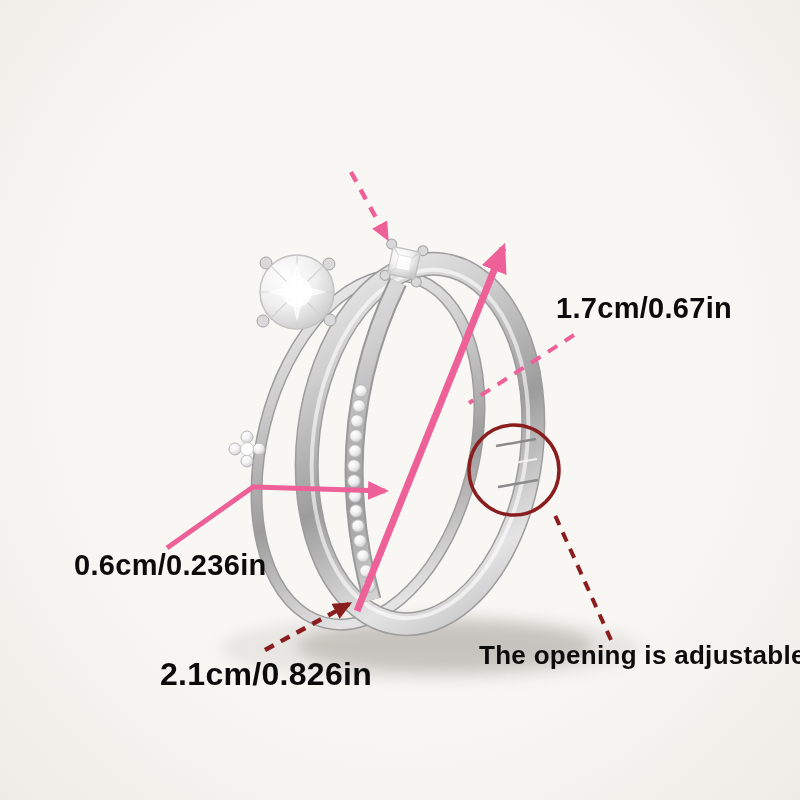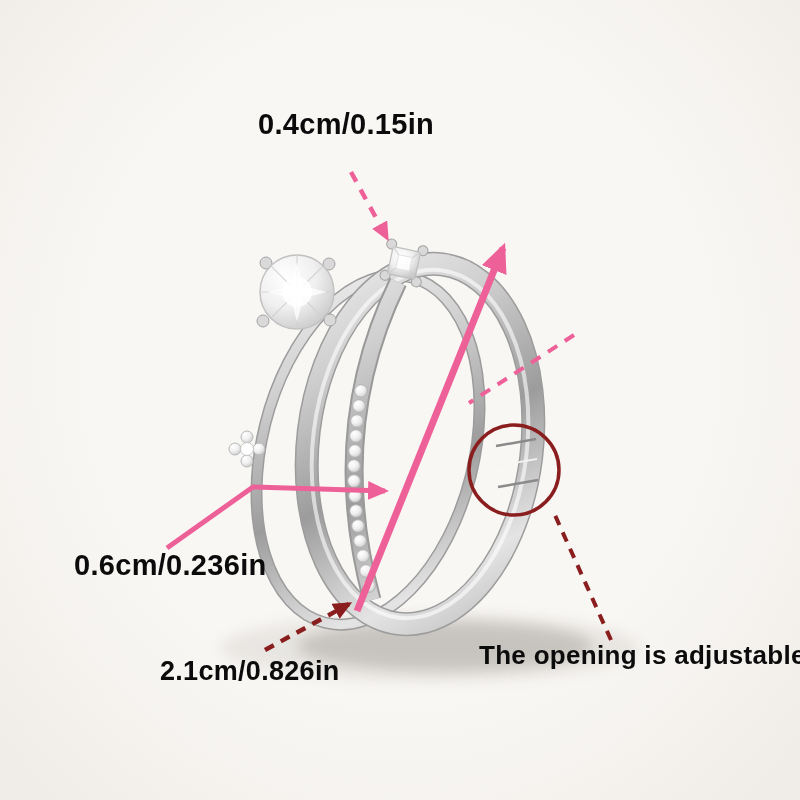--- a/index.html
+++ b/index.html
@@ -9,21 +9,21 @@
     background:radial-gradient(ellipse at 50% 45%, #f9f7f4 55%, #efece7 100%);
   }
   .stage svg{position:absolute;left:0;top:0;}
   .measure-label{
     position:absolute;font-weight:700;color:#0b0b0b;
     font-size:29px;letter-spacing:.3px;white-space:nowrap;
   }
   .l-top{left:258px;top:108px;}
   .l-diam{left:556px;top:292px;}
   .l-band{left:74px;top:549px;text-align:right;}
-  .l-len{left:160px;top:656px;font-size:27px;}
+  .l-len{left:160px;top:656px;font-size:32px;}
   .l-open{left:479px;top:640px;font-size:26px;}
 </style>
 </head>
 <body>
 
 <div class="stage">
 
   <svg width="800" height="800" viewBox="0 0 800 800">
     <defs>
       <linearGradient id="silver" gradientUnits="userSpaceOnUse" x1="260" y1="250" x2="540" y2="630">
@@ -134,17 +134,17 @@
       <path d="M167 548 L253 487 L385 491" stroke="#ee6198" stroke-width="5" fill="none" marker-end="url(#headPink)"></path>
 
       <path d="M265 650 L349 604" stroke="#8a1e1e" stroke-width="4.5" stroke-dasharray="10 8" fill="none" marker-end="url(#headRed)"></path>
 
       <path d="M611 640 L554 513" stroke="#8a1e1e" stroke-width="4" stroke-dasharray="10 8" fill="none"></path>
 
       <circle cx="514" cy="470" r="45" fill="none" stroke="#8a1e1e" stroke-width="3.5"></circle>
     </g>
   </svg>
 
-  <div class="measure-label l-top">0.4cm/0.15in</div>
+  <div class="measure-label l-diam">1.7cm/0.67in</div>
   <div class="measure-label l-band">0.6cm/0.236in</div>
   <div class="measure-label l-len">2.1cm/0.826in</div>
   <div class="measure-label l-open">The opening is adjustable</div>
 </div>
 
 </body></html>

